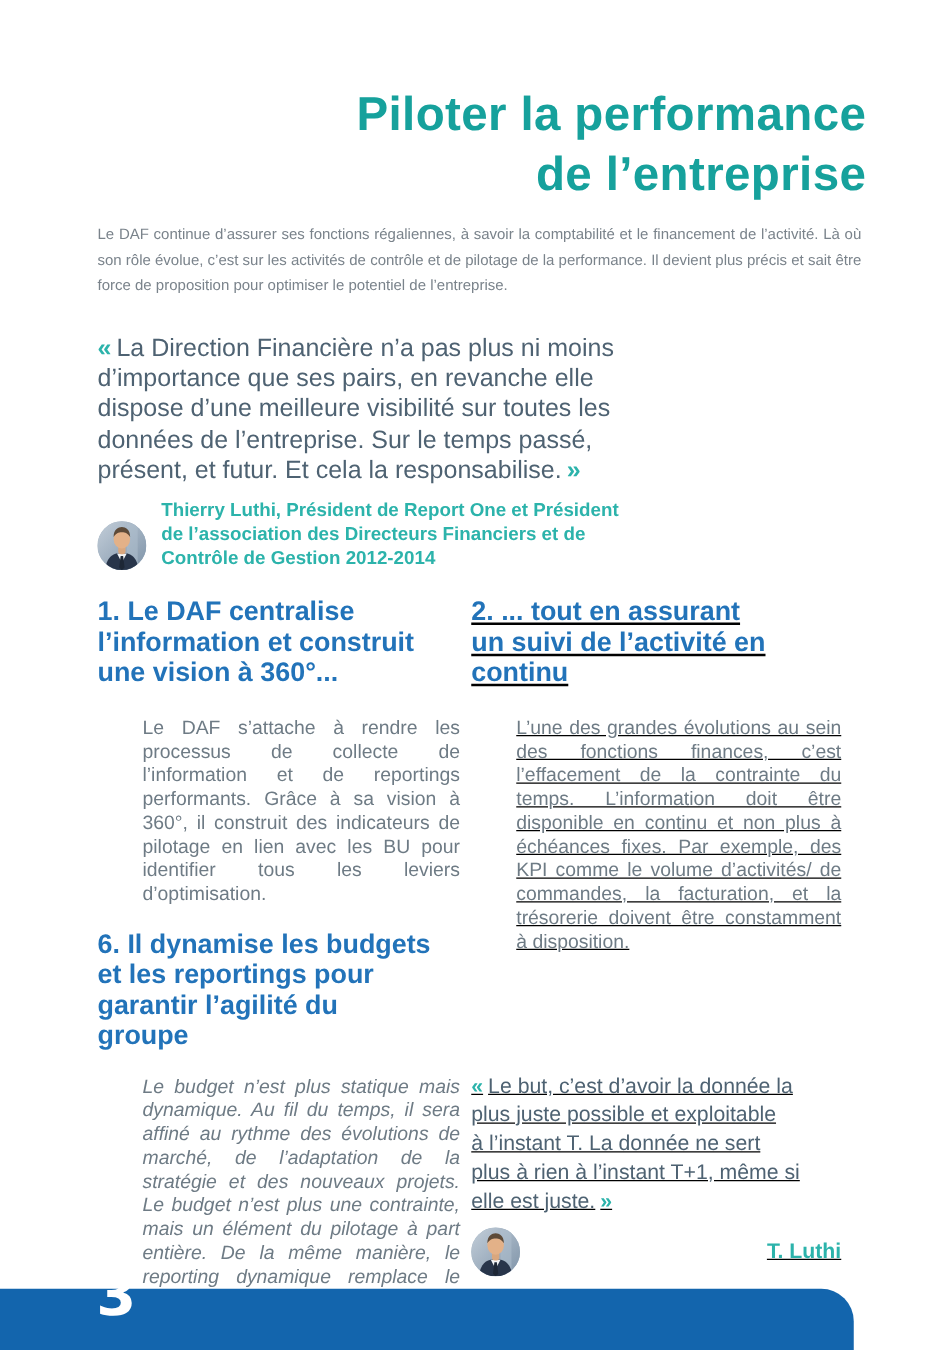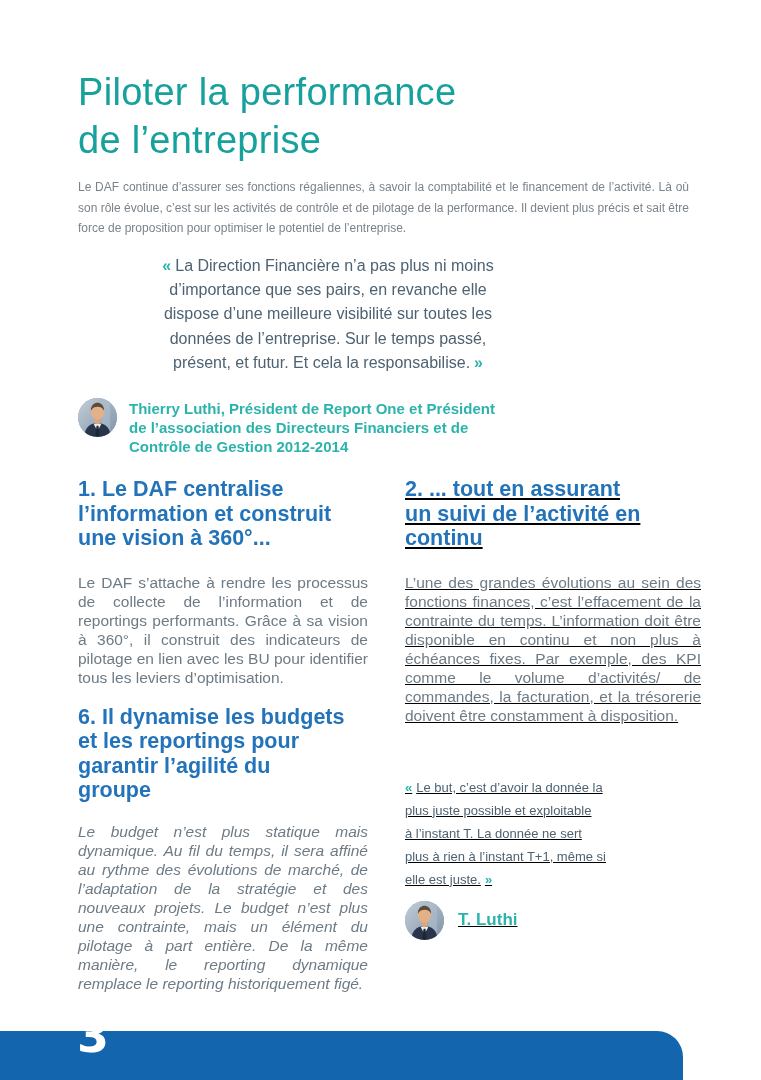--- a/index.html
+++ b/index.html
@@ -17,81 +17,80 @@
   body{
     background:#ffffff;
     font-family:"Liberation Sans","DejaVu Sans",sans-serif;
     position:relative;
     overflow:hidden;
   }
   .page{position:absolute;inset:0;background:#fff;}
 
   .title{
     position:absolute;left:78px;top:68px;width:615px;
-    font-size:38px;line-height:48px;font-weight:400;
+    font-size:38px;line-height:48px;font-weight:700;
     color:var(--teal);
-    white-space:pre-line;letter-spacing:0.3px;
+    white-space:pre-line;letter-spacing:0.3px;text-align:right;
   }
   .intro{
     position:absolute;left:78px;top:177px;width:611px;
     font-size:12px;line-height:20.5px;
     color:var(--intro-gray);
     text-align:justify;
   }
   .quote-main{
-    position:absolute;left:78px;top:254px;width:500px;
-    font-size:16px;line-height:24.2px;font-weight:500;
+    position:absolute;left:78px;top:267px;width:500px;
+    font-size:20px;line-height:24.2px;font-weight:500;
     color:var(--quote-slate);
-    text-align:center;
   }
   .guillemet{color:var(--teal-light);font-weight:600;}
   .guillemet.open{margin-right:4px;}
   .guillemet.close{margin-left:4px;}
   .quote-text{white-space:pre-line;}
 
   .attribution-row{
     position:absolute;left:78px;top:398px;width:480px;
-    display:flex;align-items:flex-start;gap:12px;
+    display:flex;align-items:flex-end;gap:12px;
   }
   .avatar{
     width:39px;height:39px;border-radius:50%;overflow:hidden;flex:none;
     background:#9fb0c0;
   }
   .avatar svg{display:block;width:100%;height:100%;}
   .attribution-text{
     font-size:15px;line-height:19px;font-weight:600;
     color:var(--teal-light);white-space:pre-line;padding-top:1px;
   }
 
   .columns{
     position:absolute;left:78px;top:477px;width:611px;
-    display:flex;gap:37px;
+    display:flex;gap:9px;
   }
   .col-left{width:290px;flex:none;}
   .col-right{width:296px;flex:none;text-decoration:underline;}
 
   .section-heading{
     font-size:21.5px;line-height:24.5px;font-weight:600;
     color:var(--heading-blue);white-space:pre-line;
   }
   .section-body{
     margin-top:22px;
     font-size:15.5px;line-height:19px;
-    color:var(--body-gray);text-align:justify;
+    color:var(--body-gray);text-align:justify;margin-left:36px;
   }
   .section-3{margin-top:18px;}
   .section-3 .section-body{margin-top:19px;font-style:italic;}
 
   .quote-secondary{
-    margin-top:51px;width:330px;
-    font-size:13px;line-height:23px;font-weight:500;
+    margin-top:94px;width:330px;
+    font-size:17px;line-height:23px;font-weight:500;
     color:var(--quote-slate);
   }
   .attribution-row-2{
-    margin-top:10px;display:flex;align-items:center;gap:14px;
+    margin-top:10px;display:flex;align-items:center;gap:14px;justify-content:space-between;
   }
   .attribution-name{
     font-size:17px;font-weight:600;color:var(--teal-light);
   }
 
   .footer-bar{
     position:absolute;left:0;bottom:0;width:683px;height:49px;
     background:var(--footer-blue);
     border-top-right-radius:26px;
   }

